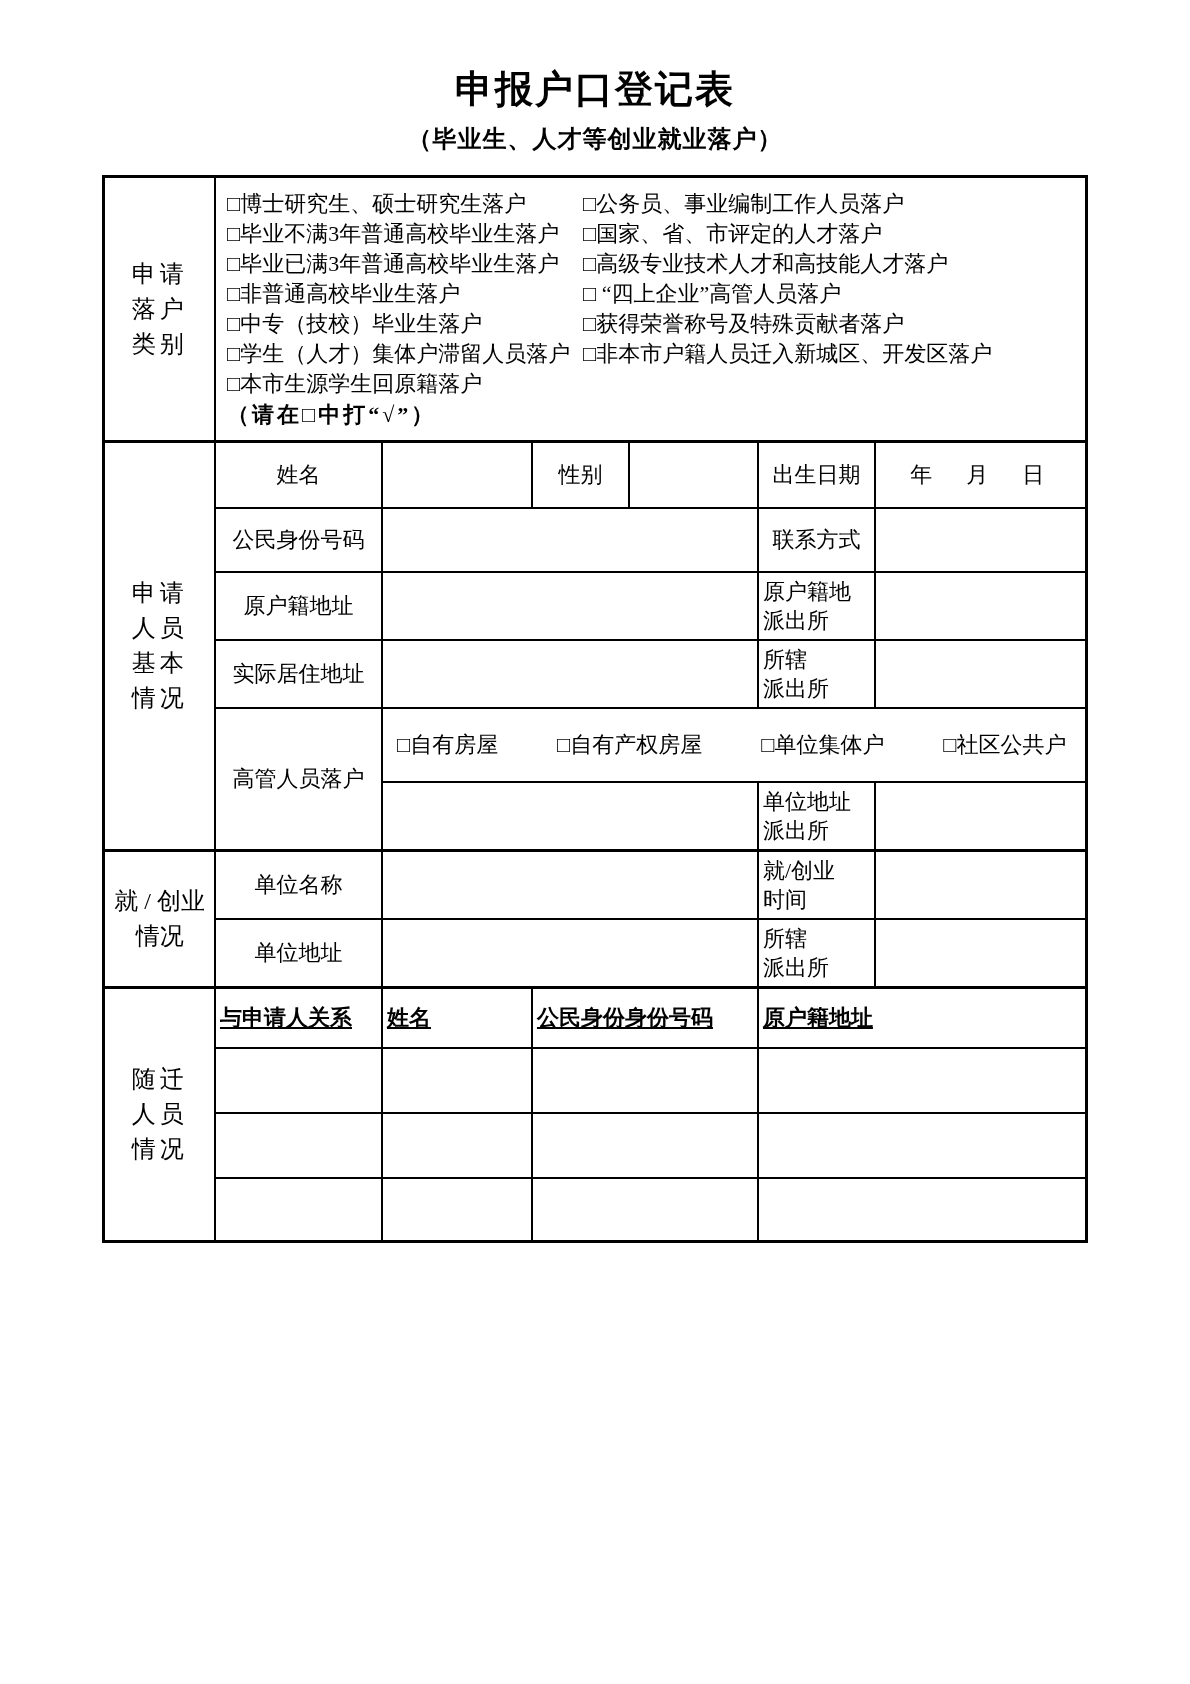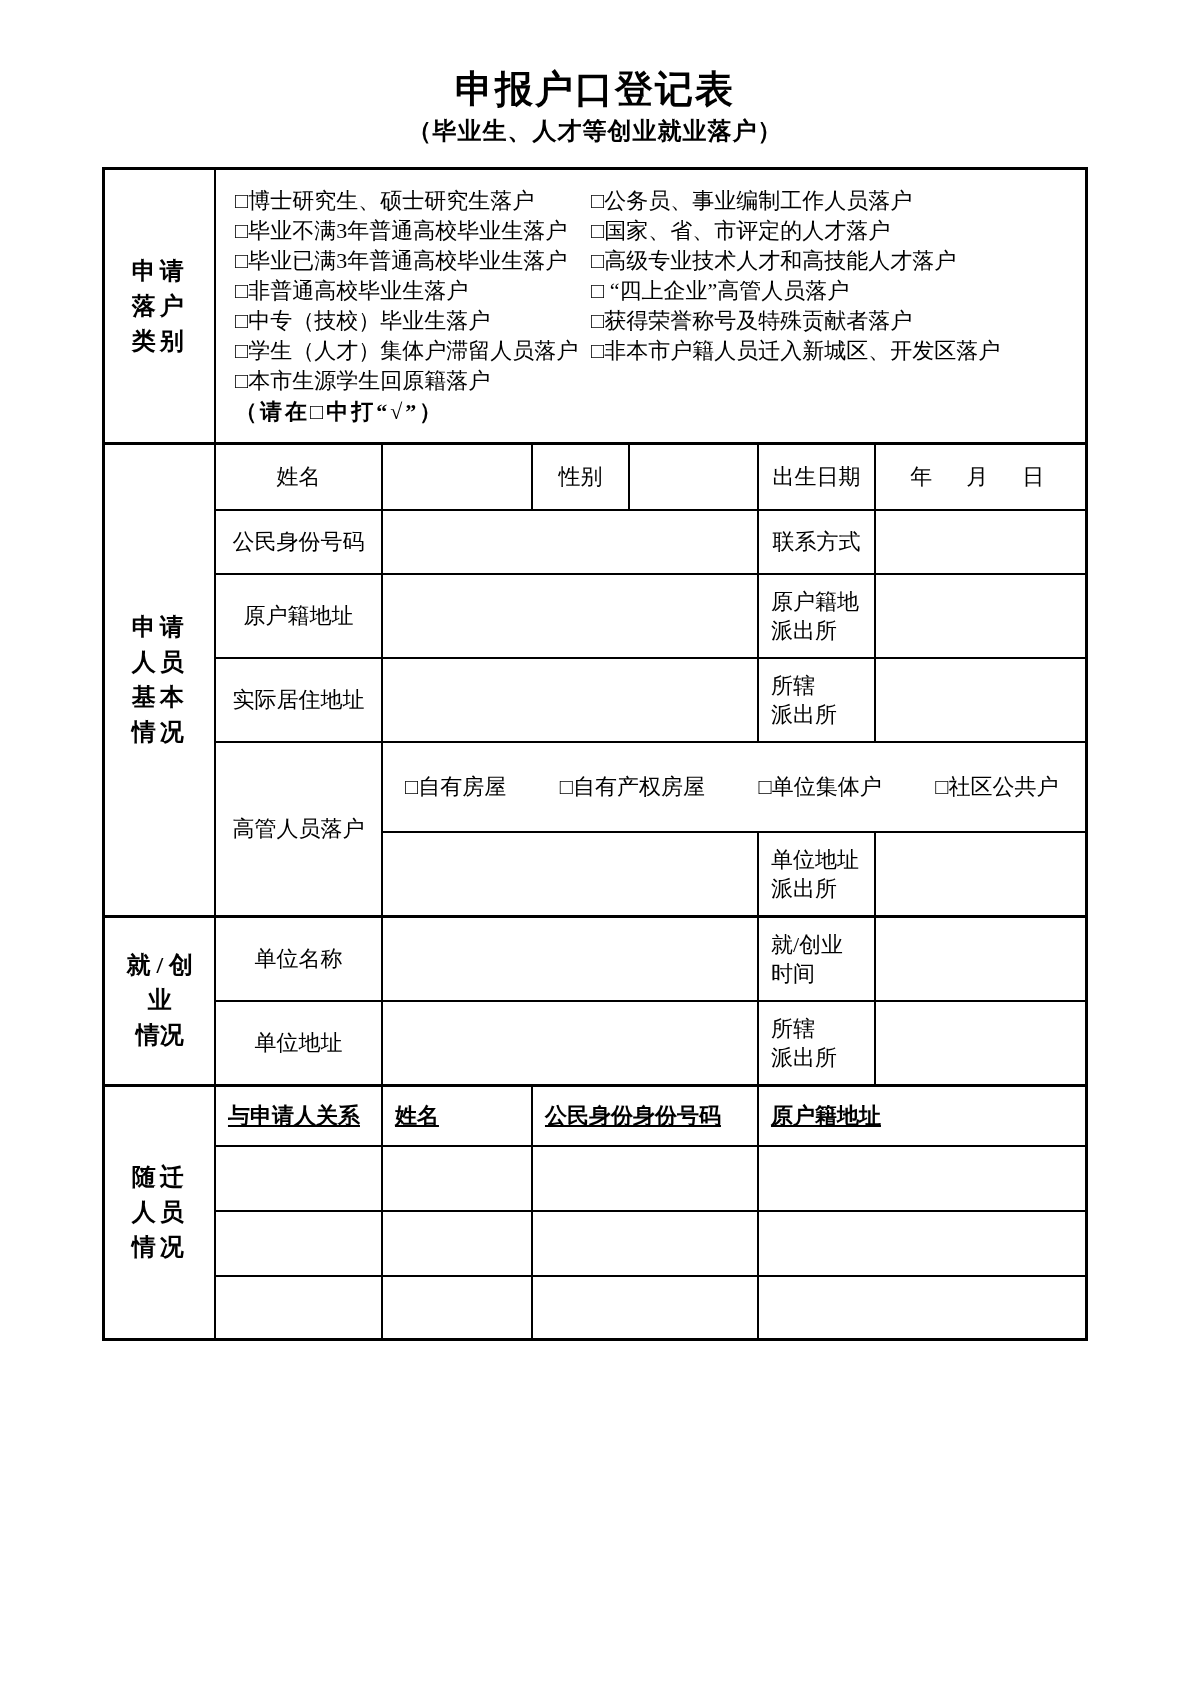--- a/index.html
+++ b/index.html
@@ -11,43 +11,44 @@
   .page { position: relative; width: 1190px; height: 1684px; overflow: hidden; }
 
   .title {
     margin: 0; padding-top: 64px;
     text-align: center;
     font-size: 38px; font-weight: bold;
     font-family: "Liberation Sans", sans-serif;
     letter-spacing: 2px;
   }
   .subtitle {
+    margin-top: 8px;
     text-align: center;
     font-size: 24px; font-weight: bold;
     letter-spacing: 1px;
   }
 
   table.form {
     border-collapse: collapse;
     table-layout: fixed;
     width: 982px;
     margin: 20px auto 0 auto;
     border: 3px solid #000;
   }
   td {
     border: 2px solid #000;
-    padding: 12px;
+    padding: 4px;
     font-size: 22px;
     vertical-align: middle;
     overflow: hidden;
   }
   tr.sec-top td { border-top: 3px solid #000; }
 
   .sec-label {
-    font-weight: bold;
+    font-weight: normal;
     text-align: center;
     white-space: pre-line;
     font-size: 24px;
     line-height: 35px;
     letter-spacing: 4px;
   }
   .sec-label.tight { letter-spacing: 0; }
 
   .flabel { text-align: center; }
   .flabel2 { text-align: left; white-space: pre-line; line-height: 29px; }

